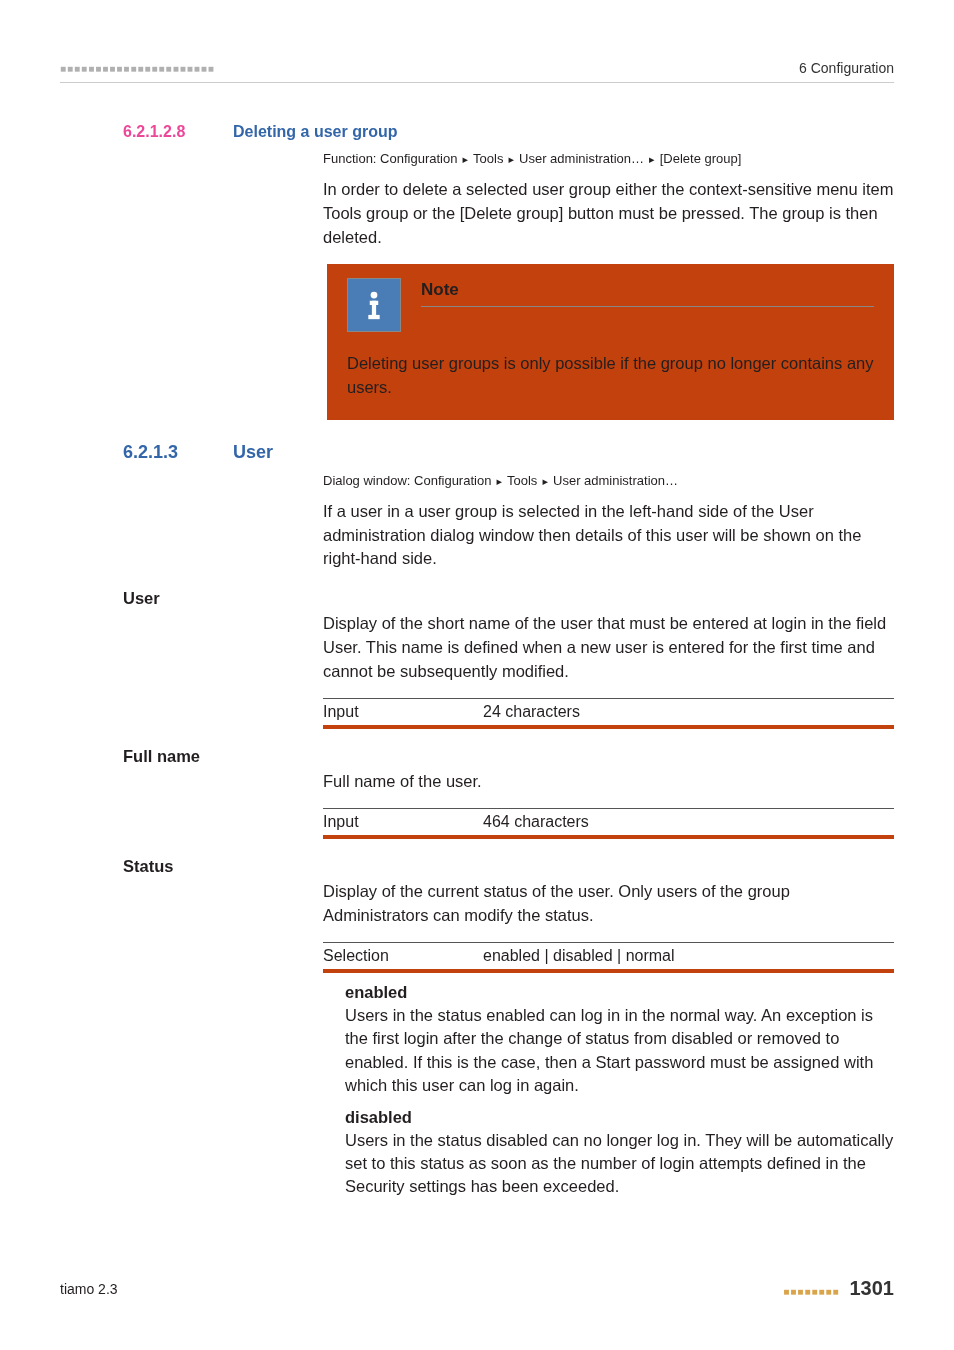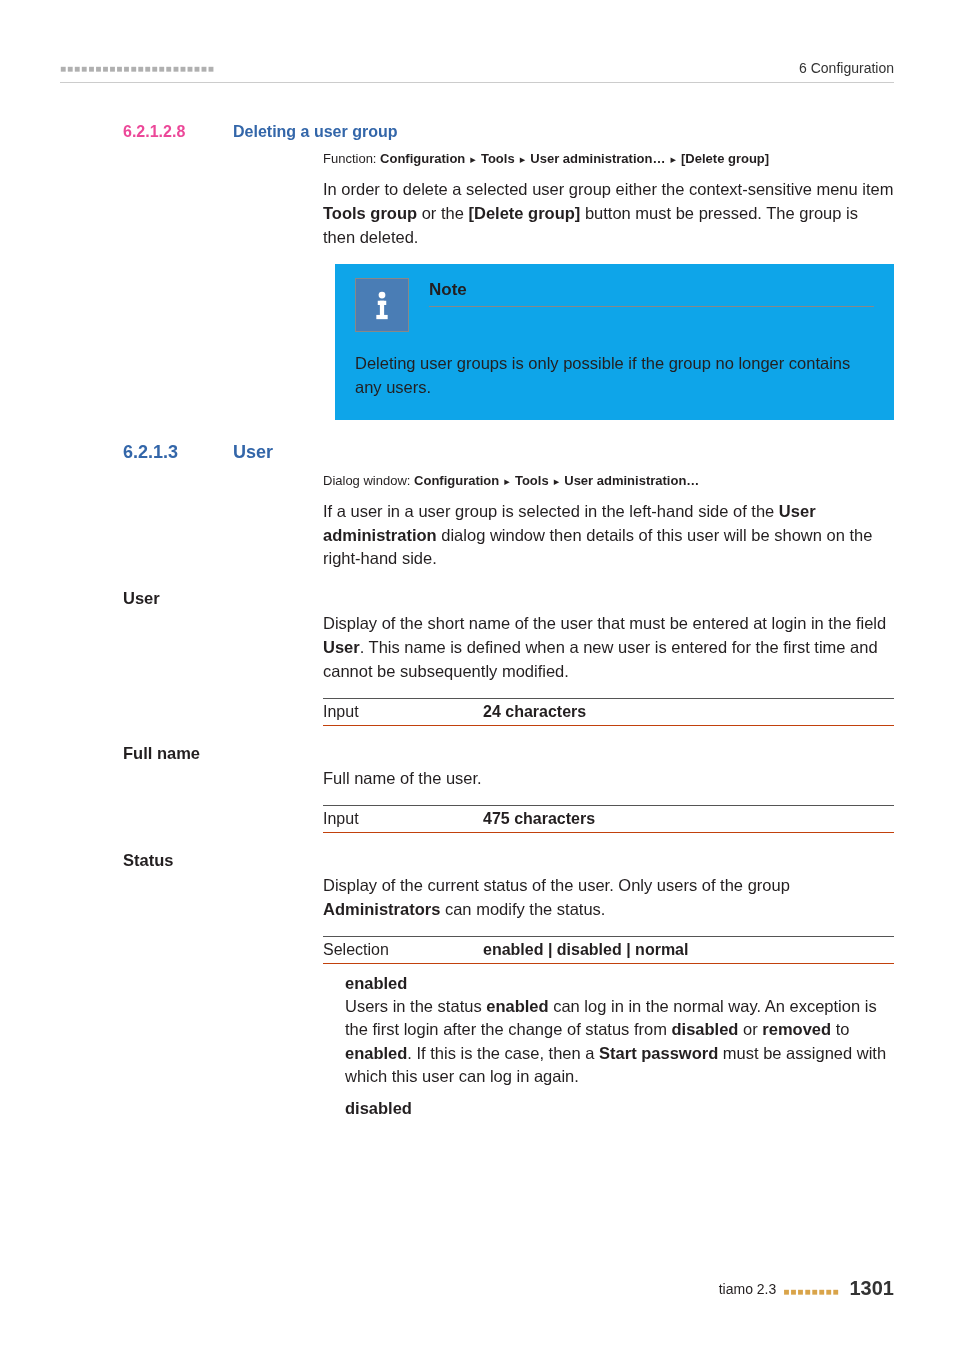--- a/index.html
+++ b/index.html
@@ -76,23 +76,23 @@
   .breadcrumb .arrow {
     font-size: 11px;
     padding: 0 2px;
   }
   .para {
     font-size: 16.5px;
     line-height: 1.45;
     margin: 10px 0 14px 0;
   }
   .note-box {
-    background: #0ea5e9;
+    background: #c2410c;
     padding: 14px 20px 20px 20px;
-    margin: 10px 0 20px 12px;
+    margin: 10px 0 20px 4px;
   }
   .note-head {
     display: flex;
     align-items: flex-start;
     gap: 20px;
   }
   .note-icon {
     width: 52px;
     height: 52px;
     background: #4a7db5;
@@ -126,21 +126,21 @@
     margin-bottom: 4px;
   }
   .spec-table {
     width: 100%;
     border-collapse: collapse;
     margin-top: 6px;
     margin-bottom: 8px;
   }
   .spec-table td {
     border-top: 1px solid #555;
-    border-bottom: 1px solid #c2410c;
+    border-bottom: 4px solid #c2410c;
     padding: 4px 0;
     font-size: 16px;
   }
   .spec-table td:first-child {
     width: 160px;
   }
   .opt-block {
     margin-left: 22px;
     margin-top: 10px;
   }
@@ -152,37 +152,37 @@
     font-size: 16.5px;
     line-height: 1.42;
     margin-top: 2px;
   }
   .footer {
     position: absolute;
     left: 60px;
     right: 60px;
     bottom: 50px;
     display: flex;
-    justify-content: flex-end;
+    justify-content: space-between;
     align-items: center;
     font-size: 14px;
     gap: 7px;
   }
   .footer-dots {
     color: #d9a44a;
     letter-spacing: 1px;
     font-size: 10px;
     margin-right: 6px;
   }
   .footer-page {
     font-weight: 700;
     font-size: 20px;
     color: #333;
   }
-  b { font-weight: 700; }
+  b { font-weight: 400; }
 </style>
 </head>
 <body>
 
 <div class="page">
   <div class="header-row">
     <span class="header-dots">■■■■■■■■■■■■■■■■■■■■■■</span>
     <span class="header-chapter">6 Configuration</span>
   </div>
 
@@ -252,21 +252,21 @@
         </table>
     </div>
 
     <div class="field-label">Full name</div>
     <div class="body-col">
       <p class="para" style="margin-top:4px;">Full name of the user.</p>
       <table class="spec-table">
         <tbody>
             <tr>
           <td>Input</td>
-          <td><b>475 characters</b></td>
+          <td><b>464 characters</b></td>
         </tr>
       </tbody>
         </table>
     </div>
 
     <div class="field-label">Status</div>
     <div class="body-col">
       <p class="para" style="margin-top:4px;">
         <span>Display of the current status of the user. Only users of the group </span><b>Administrators</b><span> can modify the status.</span>
       </p>
@@ -281,20 +281,23 @@
 
       <div class="opt-block">
         <div class="opt-name">enabled</div>
         <div class="opt-desc">
           <span>Users in the status </span><b>enabled</b><span> can log in in the normal way. An exception is the first login after the change of status from </span><b>disabled</b><span> or </span><b>removed</b><span> to </span><b>enabled</b><span>. If this is the case, then a </span><b>Start password</b><span> must be assigned with which this user can log in again.</span>
         </div>
       </div>
 
       <div class="opt-block">
         <div class="opt-name">disabled</div>
+        <div class="opt-desc">
+          <span>Users in the status </span><b>disabled</b><span> can no longer log in. They will be automatically set to this status as soon as the number of login attempts defined in the </span><b>Security settings</b><span> has been exceeded.</span>
+        </div>
       </div>
     </div>
 
   </div>
 
   <div class="footer">
     <span>tiamo 2.3</span>
     <span>
       <span class="footer-dots">■■■■■■■■</span>
       <span class="footer-page">1301</span>

